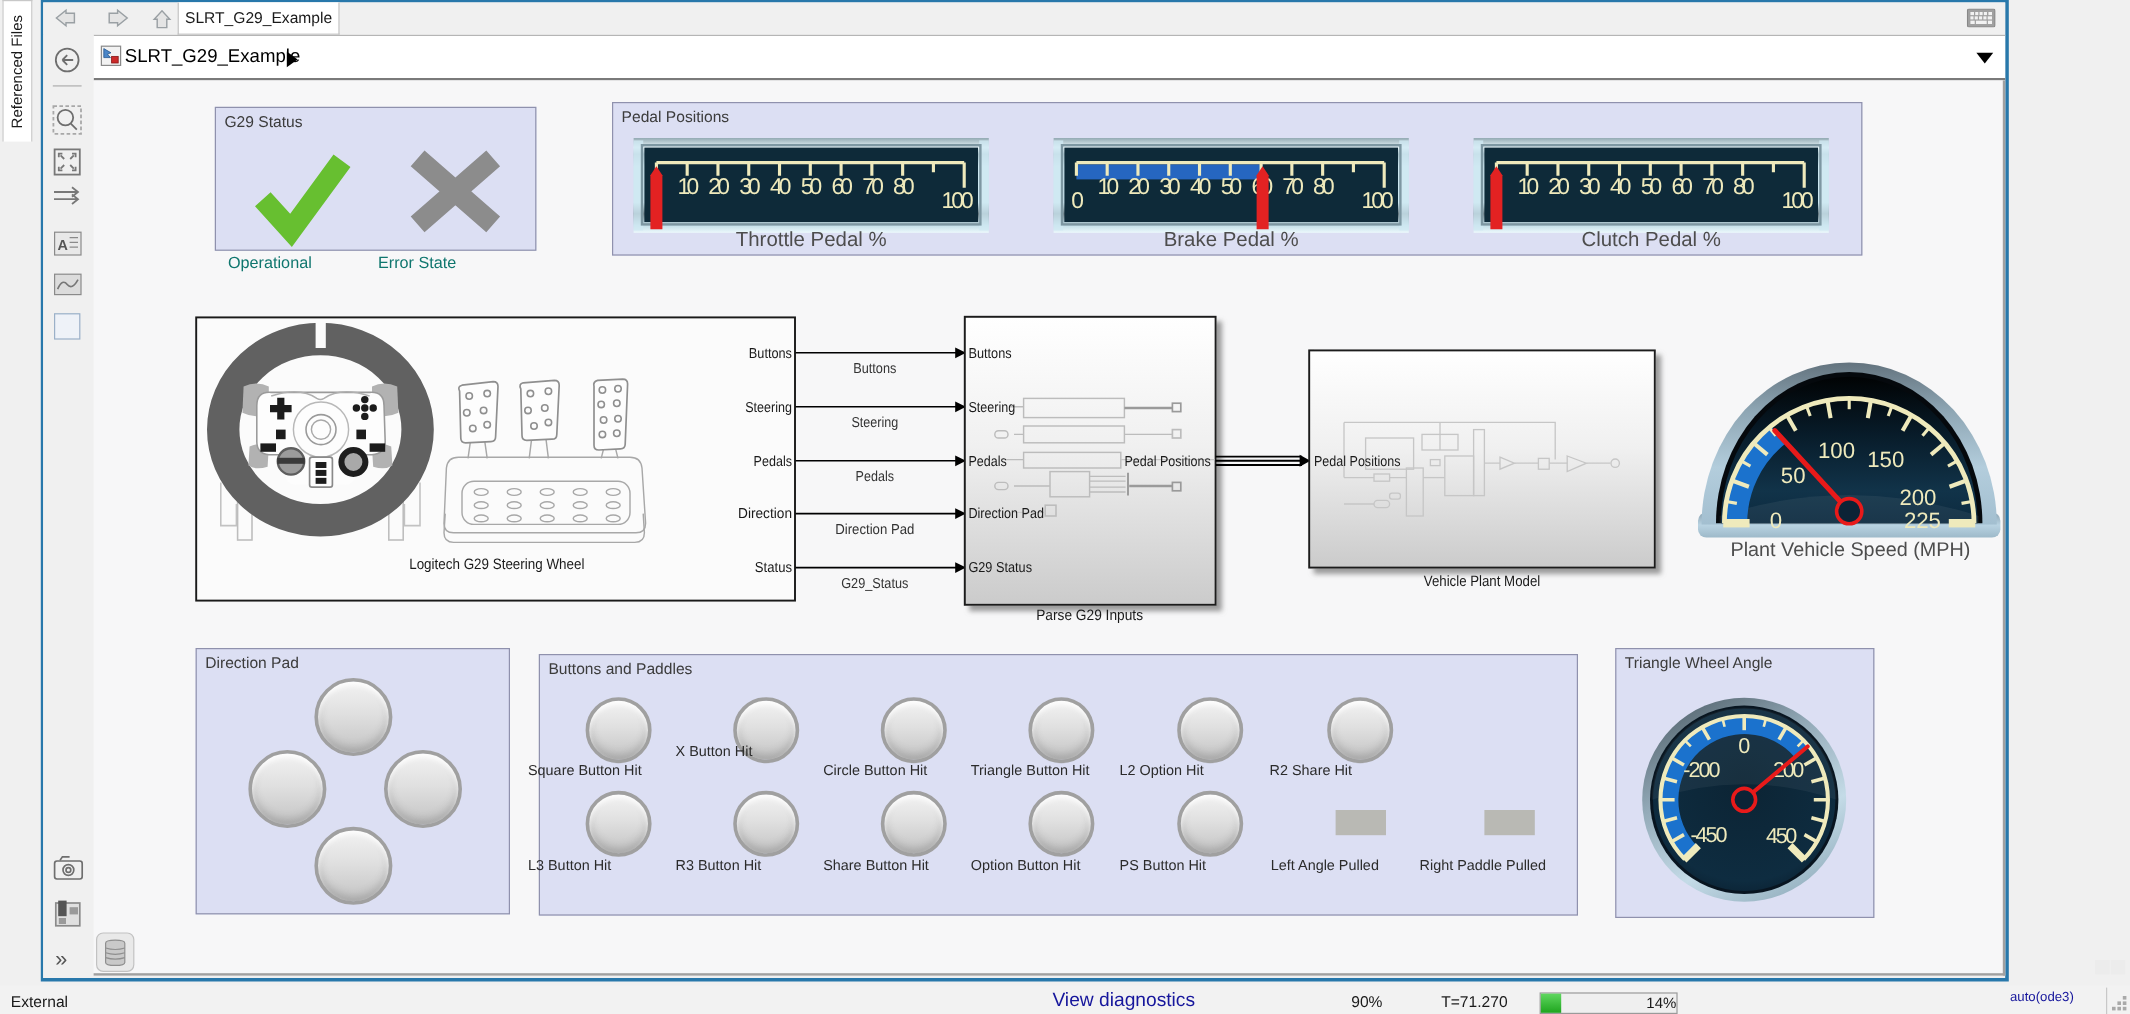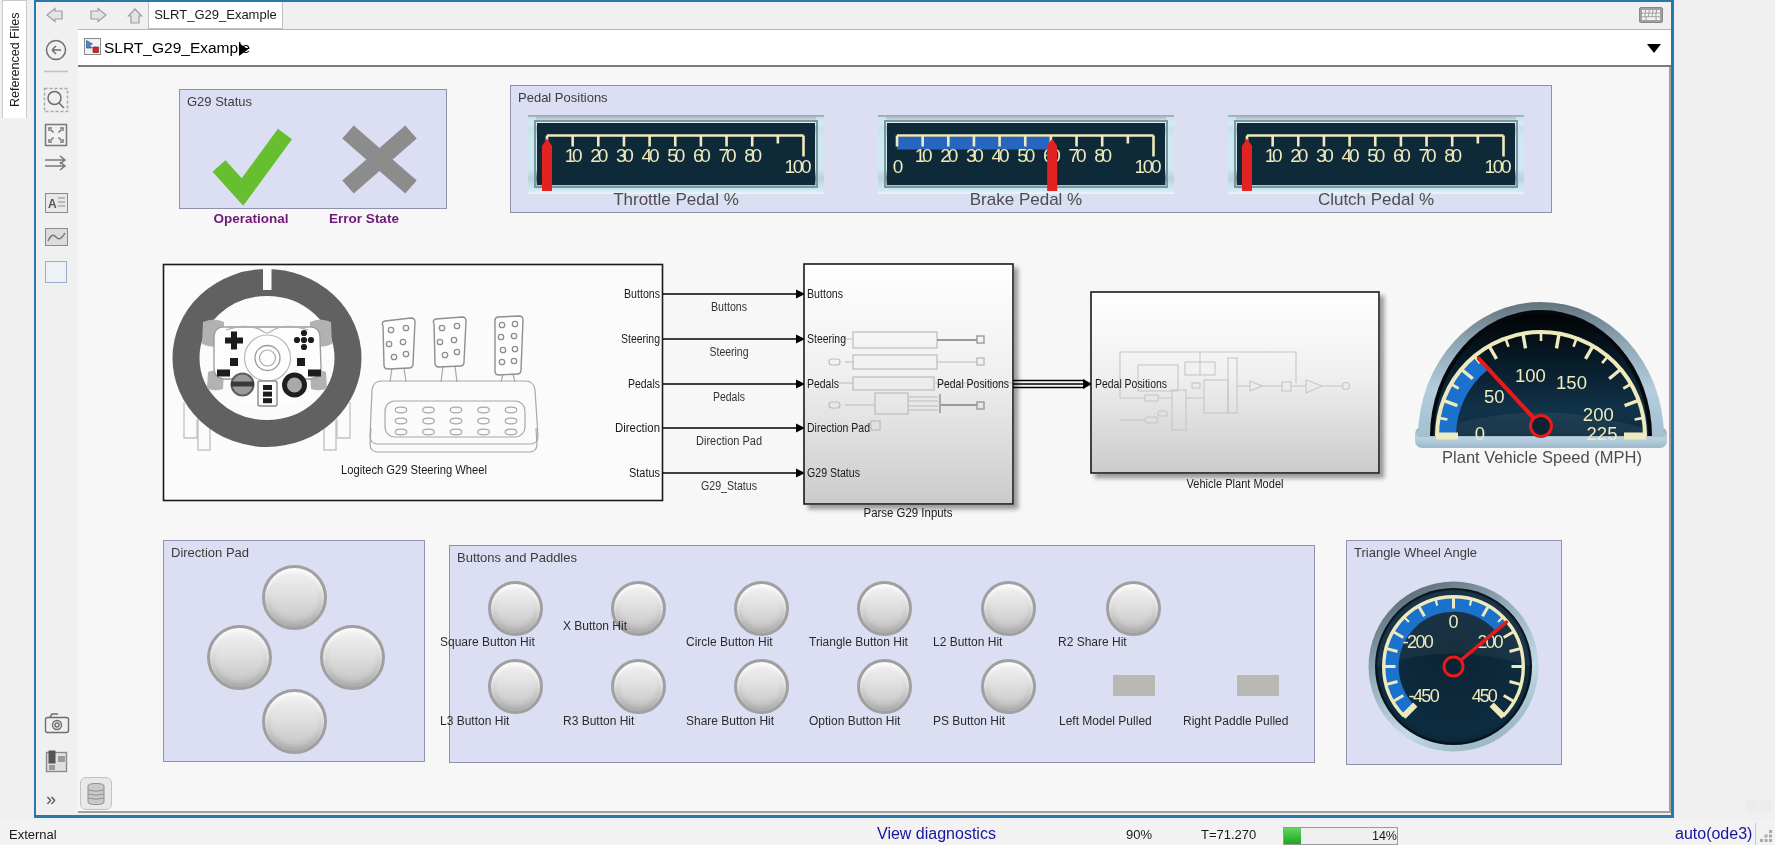--- a/index.html
+++ b/index.html
@@ -9,21 +9,21 @@
 #kb {position:absolute;right:8px;top:5px}
 #crumb {position:absolute;left:42px;top:27px;right:0;height:38px;background:#fff;border-top:1px solid #b5b5b5;border-bottom:2px solid #7a7a7a}
 #crumb .ttl {position:absolute;left:26px;top:9px;font-size:15.5px;color:#000}
 #crumb .arr {position:absolute;left:158px;top:12px;font-size:11px;color:#000}
 #crumb .dd {position:absolute;right:10px;top:14px;width:0;height:0;border-left:7px solid transparent;border-right:7px solid transparent;border-top:9px solid #000}
 #mico {position:absolute;left:6px;top:8px;width:17px;height:17px;border:1px solid #8a8a8a;background:#f2f2f2}
 #lefttool {position:absolute;left:0;top:27px;width:42px;bottom:0;background:#f0f0f0}
 #canvas {position:absolute;left:42px;top:65px;right:0;bottom:2px;background:#f7f7f8;border-right:2px solid #a0a0a0;border-bottom:2px solid #a0a0a0}
 .panel {position:absolute;background:#dcdff3;border:1px solid #8f91ad}
 .panel span {position:absolute;left:7px;top:4px;font-size:13px;color:#3c3c3c}
-.blab {position:absolute;font-size:13.5px;font-weight:bold;color:#701a75;text-align:center}
+.blab {position:absolute;font-size:13.5px;font-weight:normal;color:#0f766e;text-align:left}
 .llab {position:absolute;font-size:12px;color:#2b2b2b;text-align:left}
 .lamp {position:absolute;border-radius:50%;border:3px solid #a0a0a0;background:linear-gradient(180deg,#f2f2f2 0%,#e0e0e0 45%,#c4c4c4 100%);box-shadow:inset 0 3px 4px rgba(255,255,255,.95), inset 0 -4px 7px rgba(100,100,100,.32)}
 .paddle {position:absolute;width:42px;height:21px;background:#b9b9b4}
 #dbbtn {position:absolute;left:2px;top:710px;width:32px;height:33px;background:#e9e9e9;border:1px solid #c2c2c2;border-radius:6px;display:flex;align-items:center;justify-content:center}
 #diagram {position:absolute;left:0;top:0}
 #statusbar {position:absolute;left:0;top:821px;width:1775px;height:24px;background:#f2f2f2;font-size:13px;color:#1a1a1a}
 #statusbar .lnk {color:#16169c}
 .ticon {position:absolute}
 #grip {position:absolute;right:2px;bottom:2px}
 </style></head><body>
@@ -112,50 +112,50 @@
 <div class="panel" style="left:85px;top:473px;width:262px;height:222px">
         <span>Direction Pad</span>
       </div>
 <div class="panel" style="left:371px;top:478px;width:866px;height:218px">
         <span>Buttons and Paddles</span>
       </div>
 <div class="panel" style="left:1268px;top:473px;width:216px;height:225px">
         <span>Triangle Wheel Angle</span>
       </div>
 <div class="blab" style="left:112px;top:144px;width:122px">Operational</div>
-<div class="blab" style="left:225px;top:144px;width:122px">Error State</div>
+<div class="blab" style="left:237px;top:144px;width:122px">Error State</div>
 <div class="lamp" style="left:183.5px;top:497.5px;width:65.0px;height:65.0px"></div>
 <div class="lamp" style="left:128.5px;top:557.5px;width:65.0px;height:65.0px"></div>
 <div class="lamp" style="left:241.5px;top:557.5px;width:65.0px;height:65.0px"></div>
 <div class="lamp" style="left:183.5px;top:621.5px;width:65.0px;height:65.0px"></div>
 <div class="lamp" style="left:409.5px;top:513.5px;width:55.0px;height:55.0px"></div>
 <div class="llab" style="left:362px;top:568px;width:150px">Square Button Hit</div>
 <div class="lamp" style="left:532.5px;top:513.5px;width:55.0px;height:55.0px"></div>
 <div class="llab" style="left:485px;top:552px;width:150px">X Button Hit</div>
 <div class="lamp" style="left:655.5px;top:513.5px;width:55.0px;height:55.0px"></div>
 <div class="llab" style="left:608px;top:568px;width:150px">Circle Button Hit</div>
 <div class="lamp" style="left:778.5px;top:513.5px;width:55.0px;height:55.0px"></div>
 <div class="llab" style="left:731px;top:568px;width:150px">Triangle Button Hit</div>
 <div class="lamp" style="left:902.5px;top:513.5px;width:55.0px;height:55.0px"></div>
-<div class="llab" style="left:855px;top:568px;width:150px">L2 Button Hit</div>
+<div class="llab" style="left:855px;top:568px;width:150px">L2 Option Hit</div>
 <div class="lamp" style="left:1027.5px;top:513.5px;width:55.0px;height:55.0px"></div>
 <div class="llab" style="left:980px;top:568px;width:150px">R2 Share Hit</div>
 <div class="lamp" style="left:409.5px;top:591.5px;width:55.0px;height:55.0px"></div>
 <div class="llab" style="left:362px;top:647px;width:150px">L3 Button Hit</div>
 <div class="lamp" style="left:532.5px;top:591.5px;width:55.0px;height:55.0px"></div>
 <div class="llab" style="left:485px;top:647px;width:150px">R3 Button Hit</div>
 <div class="lamp" style="left:655.5px;top:591.5px;width:55.0px;height:55.0px"></div>
 <div class="llab" style="left:608px;top:647px;width:150px">Share Button Hit</div>
 <div class="lamp" style="left:778.5px;top:591.5px;width:55.0px;height:55.0px"></div>
 <div class="llab" style="left:731px;top:647px;width:150px">Option Button Hit</div>
 <div class="lamp" style="left:902.5px;top:591.5px;width:55.0px;height:55.0px"></div>
 <div class="llab" style="left:855px;top:647px;width:150px">PS Button Hit</div>
 <div class="paddle" style="left:1035px;top:608px"></div>
 <div class="paddle" style="left:1159px;top:608px"></div>
-<div class="llab" style="left:981px;top:647px;width:150px">Left Model Pulled</div>
+<div class="llab" style="left:981px;top:647px;width:150px">Left Angle Pulled</div>
 <div class="llab" style="left:1105px;top:647px;width:150px">Right Paddle Pulled</div>
 <div id="dbbtn">
         <svg width="22" height="24" viewBox="0 0 22 24">
 <g fill="#c9c9c9" stroke="#8f8f8f" stroke-width="1">
 <path d="M 3 4 Q 3 1.5 11 1.5 Q 19 1.5 19 4 L 19 20 Q 19 22.5 11 22.5 Q 3 22.5 3 20 Z"></path>
 <path d="M 3 8 Q 11 10.5 19 8 M 3 12 Q 11 14.5 19 12 M 3 16 Q 11 18.5 19 16" fill="none"></path>
 </g>
         </svg>
       </div>
 <div style="position:absolute;left:1668px;top:733px;width:12px;height:12px;background:#ececec"></div>
@@ -530,21 +530,21 @@
 </div>
 <div id="statusbar">
   <span style="position:absolute;left:9px;top:6px">External</span>
   <span class="lnk" style="position:absolute;left:877px;top:4px;font-size:16px">View diagnostics</span>
   <span style="position:absolute;left:1126px;top:6px">90%</span>
   <span style="position:absolute;left:1201px;top:6px">T=71.270</span>
   <div style="position:absolute;left:1283px;top:6px;width:115px;height:18px;background:#efefef;border:1px solid #9a9a9a">
     <div style="position:absolute;left:0;top:0;width:17px;height:16px;background:linear-gradient(180deg,#5fd75f,#1fa51f)"></div>
     <div style="position:absolute;left:0;top:1px;width:100%;text-align:right;font-size:12.5px">14%</div>
   </div>
-  <span class="lnk" style="position:absolute;left:1675px;top:4px;font-size:16px">auto(ode3)</span>
+  <span class="lnk" style="position:absolute;left:1675px;top:4px;font-size:11px">auto(ode3)</span>
   <div style="position:absolute;left:1755px;top:2px;width:1px;height:25px;background:#c8c8c8"></div>
   <svg id="grip" width="14" height="14" viewBox="0 0 14 14">
       <g fill="#a9a9a9">
         <rect x="10" y="1" width="3" height="3"></rect>
         <rect x="10" y="5.5" width="3" height="3"></rect>
         <rect x="5.5" y="5.5" width="3" height="3"></rect>
         <rect x="10" y="10" width="3" height="3"></rect>
         <rect x="5.5" y="10" width="3" height="3"></rect>
         <rect x="1" y="10" width="3" height="3"></rect>
       </g>

